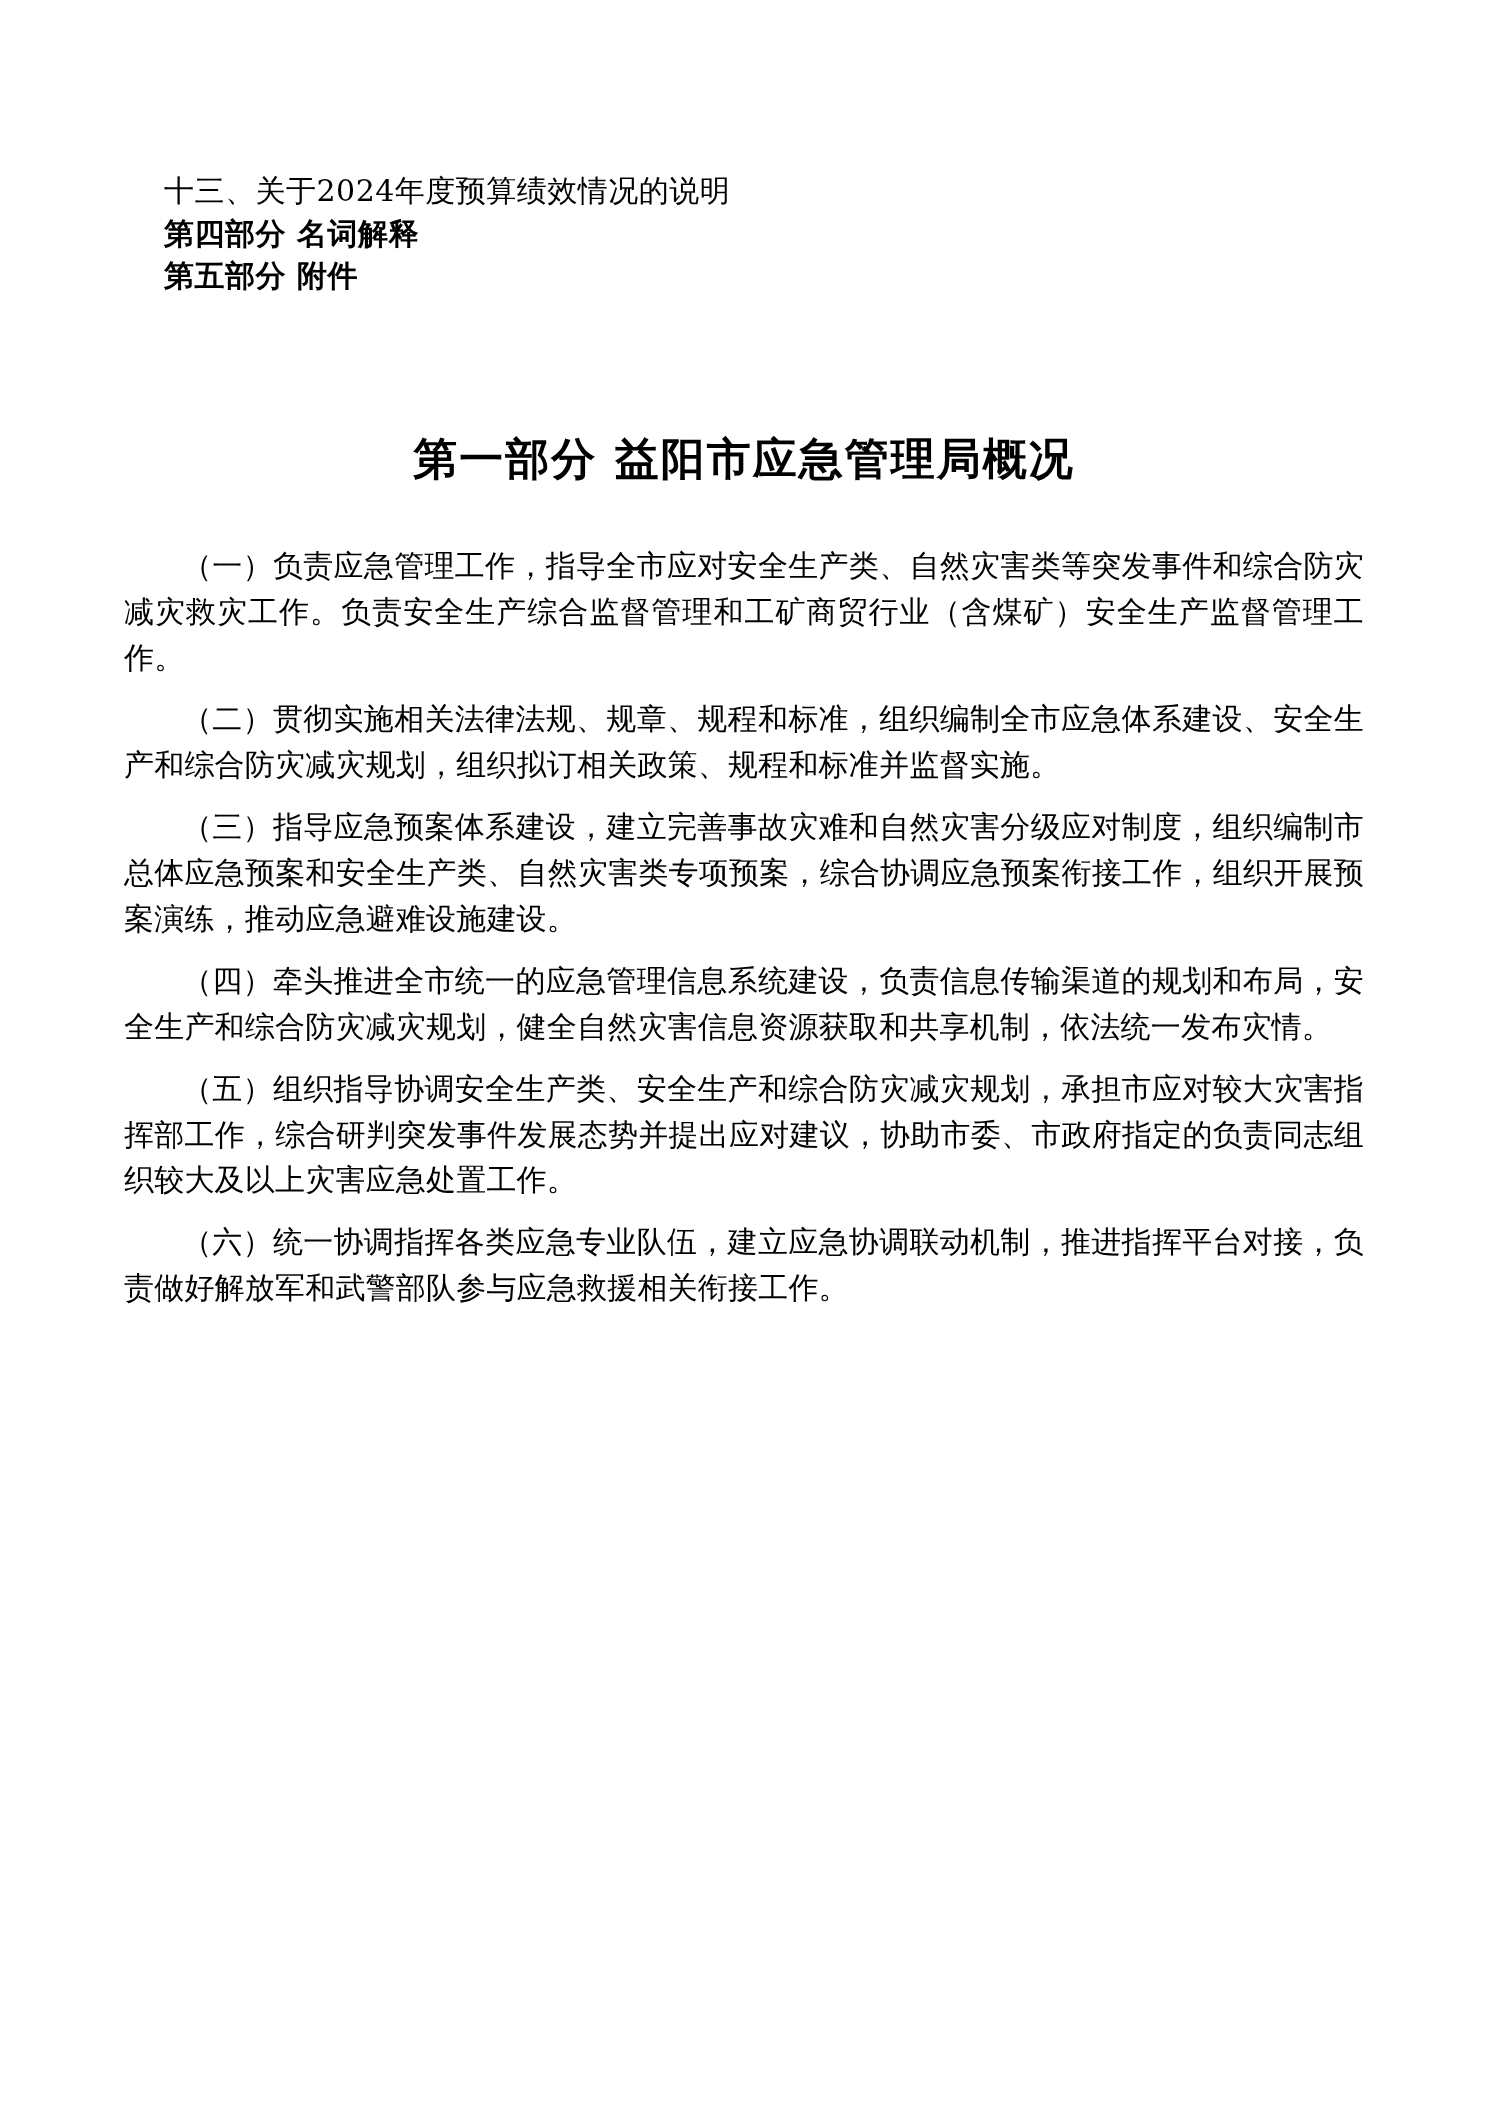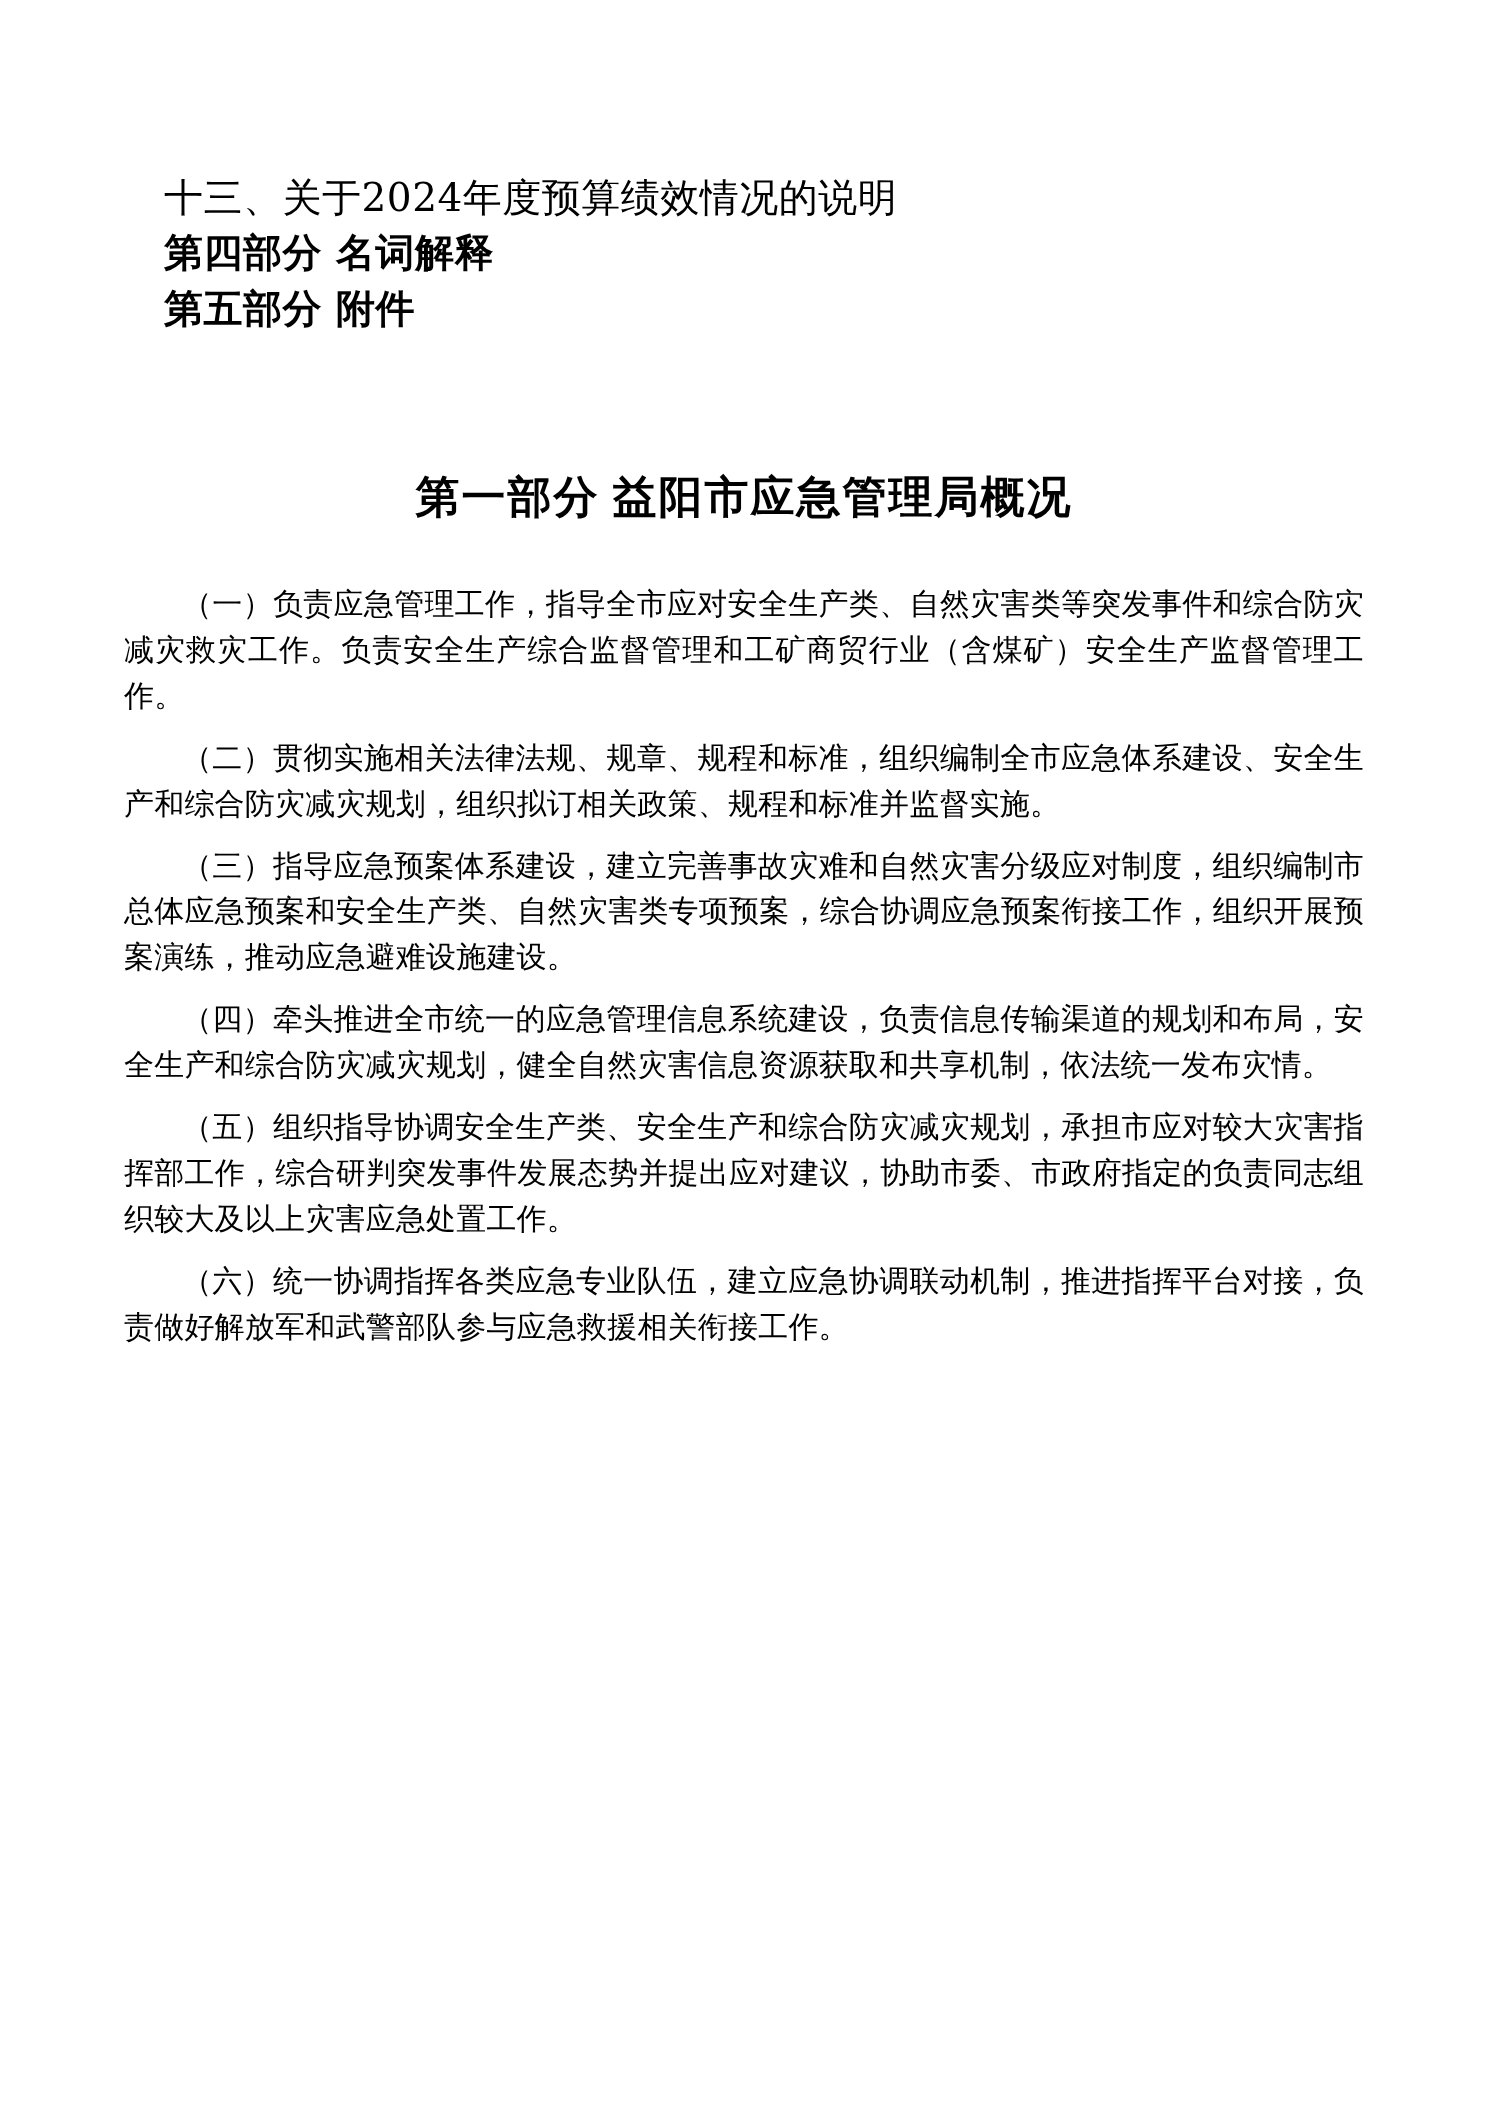--- a/index.html
+++ b/index.html
@@ -20,40 +20,39 @@
     height: 2104px;
     box-sizing: border-box;
     padding: 170px 108px 60px 108px;
   }
   .toc-list {
     margin: 0;
     padding: 0;
     list-style: none;
   }
   .toc-item {
-    font-size: 39px;
+    font-size: 30px;
     line-height: 1.42;
     letter-spacing: 0.5px;
     padding-left: 56px;
     white-space: nowrap;
   }
   .toc-item.plain {
     font-weight: normal;
   }
   .toc-item.bold {
     font-weight: bold;
   }
   .doc-title {
     text-align: center;
     font-size: 44px;
     font-weight: bold;
     letter-spacing: 2px;
     margin-top: 132px;
     margin-bottom: 54px;
-    font-family: Liberation Serif, serif;
   }
   .section-heading {
     font-size: 30px;
     font-weight: bold;
     letter-spacing: 1px;
     padding-left: 56px;
     margin-bottom: 6px;
   }
   .para {
     font-size: 30px;

